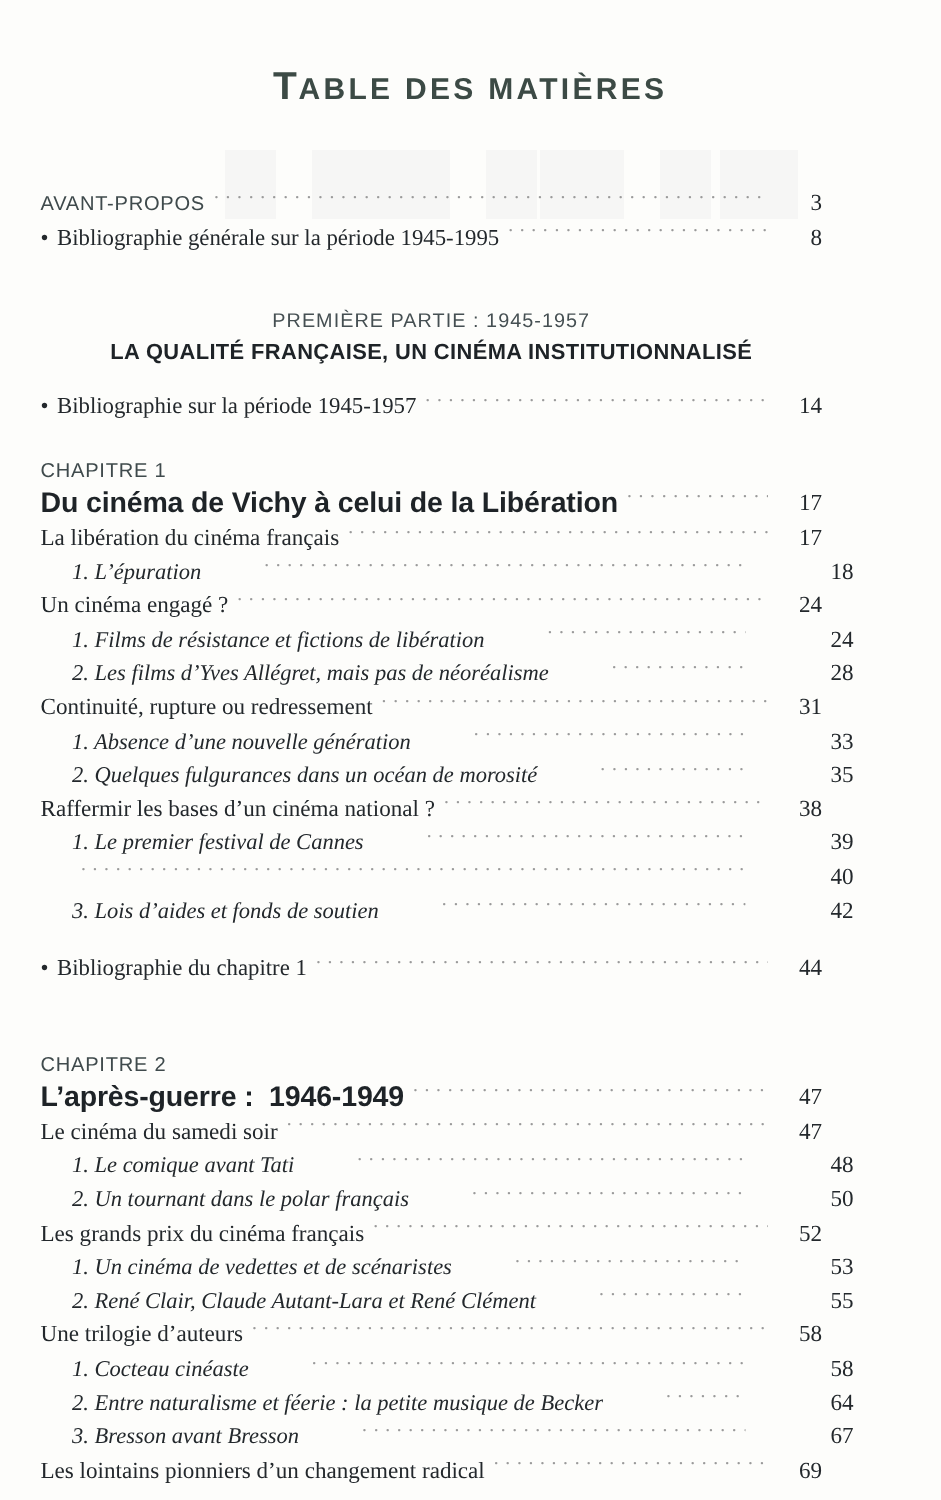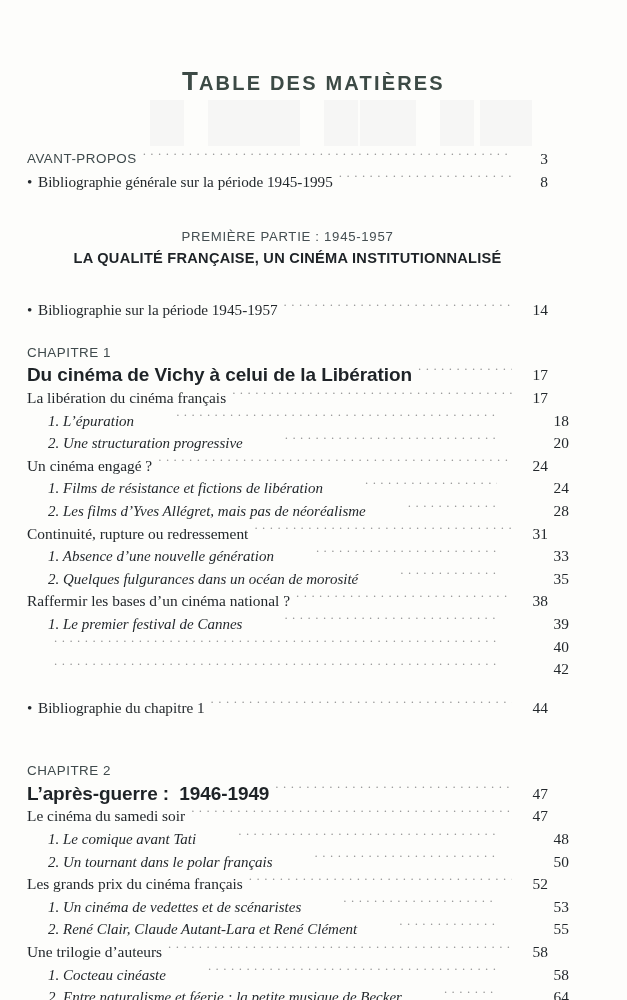--- a/index.html
+++ b/index.html
@@ -21,21 +21,21 @@
     width: 627px;
     height: 1000px;
     padding: 0;
     box-sizing: border-box;
   }
 
   
   .toc-title {
     text-align: center;
     margin: 0;
-    padding-top: 68px;
+    padding-top: 44px;
     color: #3c4a45;
     font-family: "Liberation Sans", sans-serif;
     font-weight: 600;
     letter-spacing: 2.2px;
     font-size: 20px;
     line-height: 26px;
     white-space: pre;
   }
   .toc-title .drop {
     font-size: 26px;
@@ -120,21 +120,21 @@
 
   .bullet {
     display: inline-block;
     width: 11px;
   }
 
   
   .part-block {
     text-align: center;
     margin-top: 34px;
-    margin-bottom: 30px;
+    margin-bottom: 14px;
     font-family: "Liberation Sans", sans-serif;
   }
   .part-kicker {
     font-size: 13.2px;
     letter-spacing: 0.7px;
     color: #454f52;
     line-height: 19px;
   }
   .part-title {
     font-size: 14.6px;
@@ -194,31 +194,30 @@
         <div class="row  biblio"><span class="label"><span class="bullet">•</span>Bibliographie sur la période 1945-1957</span><span class="leader"></span><span class="pageno">14</span></div>
       </div>
 
     <div id="chapters">
         <div class="chapter-head first">
           <div class="row sans-caps"><span class="label">CHAPITRE 1</span></div>
           <div class="row chapter-title"><span class="label">Du cinéma de Vichy à celui de la Libération</span><span class="leader"></span><span class="pageno">17</span></div>
         </div>
         <div class="row section"><span class="label">La libération du cinéma français</span><span class="leader"></span><span class="pageno">17</span></div>
         <div class="row sub"><span class="label">1. L’épuration</span><span class="leader"></span><span class="pageno">18</span></div>
-        <div class="row sub"><span class="label">2. Une structuration progressive</span><span class="leader"></span><span class="pageno">20</span></div>
         <div class="row section"><span class="label">Un cinéma engagé ?</span><span class="leader"></span><span class="pageno">24</span></div>
         <div class="row sub"><span class="label">1. Films de résistance et fictions de libération</span><span class="leader"></span><span class="pageno">24</span></div>
         <div class="row sub"><span class="label">2. Les films d’Yves Allégret, mais pas de néoréalisme</span><span class="leader"></span><span class="pageno">28</span></div>
         <div class="row section"><span class="label">Continuité, rupture ou redressement</span><span class="leader"></span><span class="pageno">31</span></div>
         <div class="row sub"><span class="label">1. Absence d’une nouvelle génération</span><span class="leader"></span><span class="pageno">33</span></div>
         <div class="row sub"><span class="label">2. Quelques fulgurances dans un océan de morosité</span><span class="leader"></span><span class="pageno">35</span></div>
         <div class="row section"><span class="label">Raffermir les bases d’un cinéma national ?</span><span class="leader"></span><span class="pageno">38</span></div>
         <div class="row sub"><span class="label">1. Le premier festival de Cannes</span><span class="leader"></span><span class="pageno">39</span></div>
         <div class="row sub"><span class="leader"></span><span class="pageno">40</span></div>
-        <div class="row sub"><span class="leader"></span><span class="pageno">42</span></div>
+        <div class="row sub"><span class="label">3. Lois d’aides et fonds de soutien</span><span class="leader"></span><span class="pageno">42</span></div>
         <div class="row biblio gap-before-biblio"><span class="label"><span class="bullet">•</span>Bibliographie du chapitre 1</span><span class="leader"></span><span class="pageno">44</span></div>
         <div class="spacer-md"></div>
         <div class="chapter-head">
           <div class="row sans-caps"><span class="label">CHAPITRE 2</span></div>
           <div class="row chapter-title"><span class="label">L’après-guerre :  1946-1949</span><span class="leader"></span><span class="pageno">47</span></div>
         </div>
         <div class="row section"><span class="label">Le cinéma du samedi soir</span><span class="leader"></span><span class="pageno">47</span></div>
         <div class="row sub"><span class="label">1. Le comique avant Tati</span><span class="leader"></span><span class="pageno">48</span></div>
         <div class="row sub"><span class="label">2. Un tournant dans le polar français</span><span class="leader"></span><span class="pageno">50</span></div>
         <div class="row section"><span class="label">Les grands prix du cinéma français</span><span class="leader"></span><span class="pageno">52</span></div>

